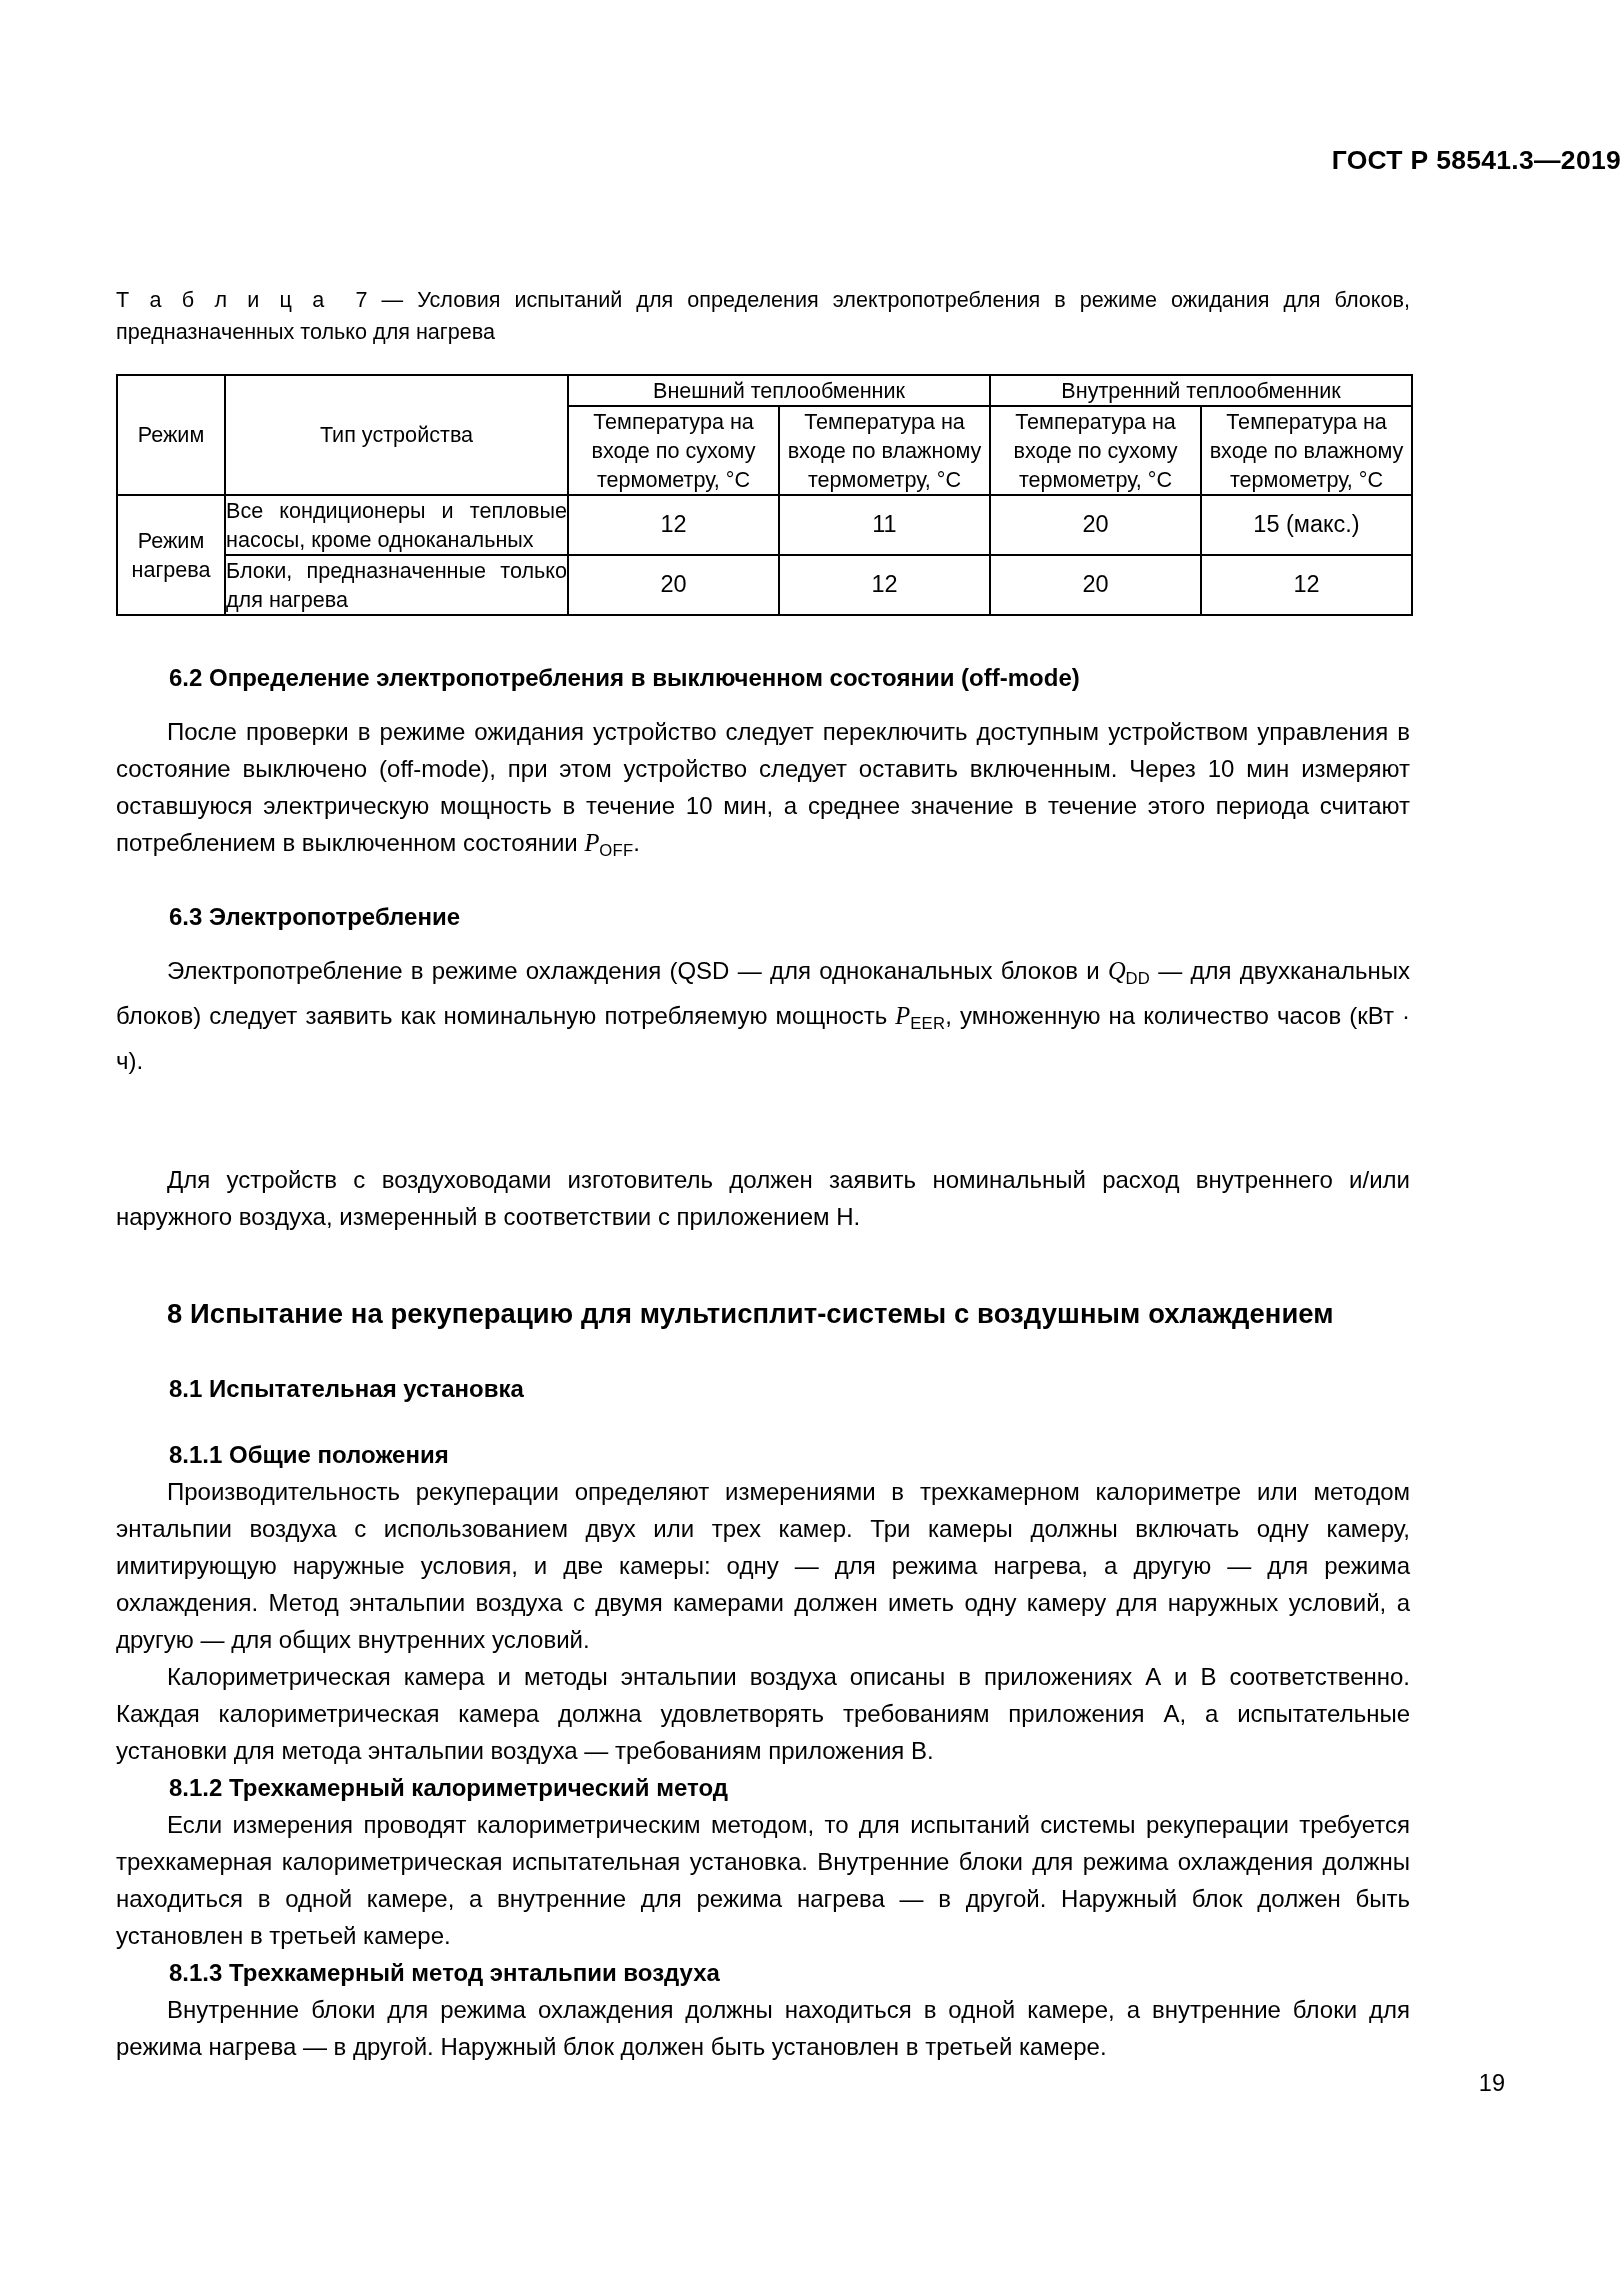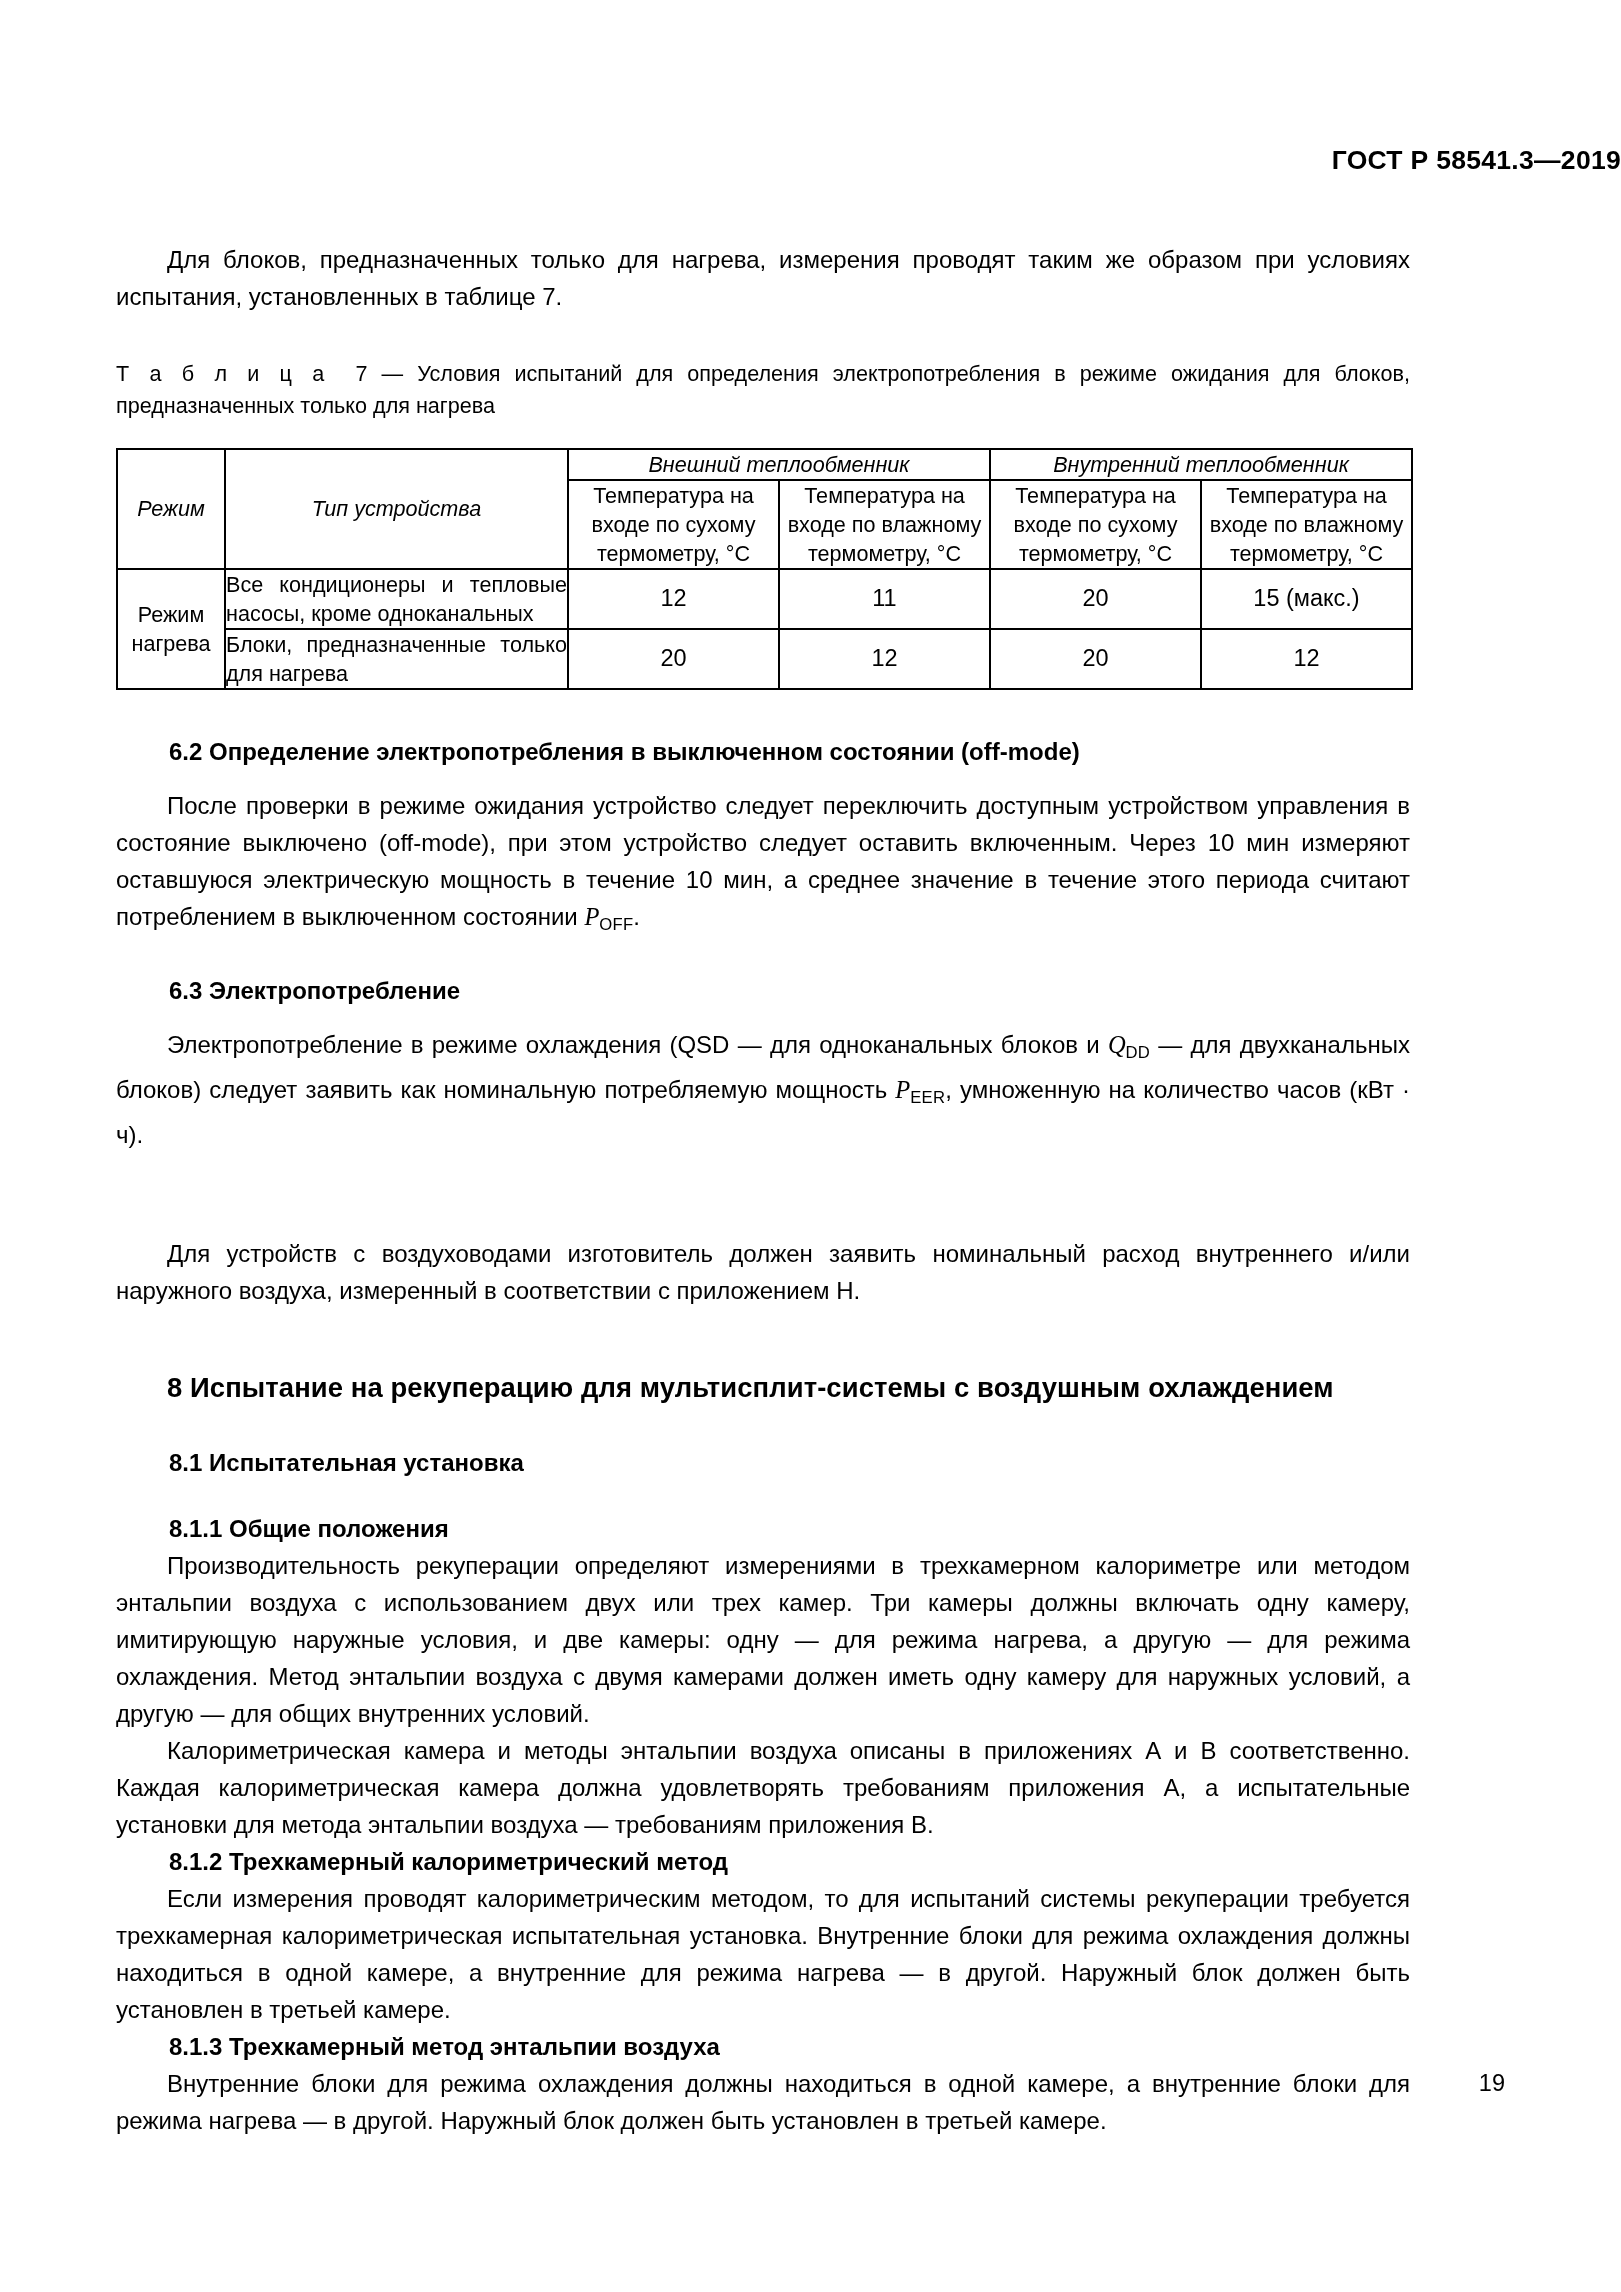--- a/index.html
+++ b/index.html
@@ -92,21 +92,21 @@
     font-size: 21.6px;
     margin: 0;
   }
   table.gost th, table.gost td {
     border: 2px solid #000000;
     padding: 0;
     vertical-align: middle;
     font-weight: normal;
     line-height: 29px;
   }
-  table.gost .outer-top { border-top-width: 2.9px; font-style: italic; }
+  table.gost .outer-top { border-top-width: 2.9px; }
   .c-just {
     text-align: justify;
     text-align-last: left;
     padding: 9.8px 13.7px 9.8px 15.7px;
   }
   .hdr-group { text-align: center; padding: 9.8px 5.9px; }
   .hdr-sub { text-align: center; padding: 9.8px 5.9px 11.8px; }
   .num-cell { text-align: center; font-size: 23.5px; }
   .mode-cell { text-align: center; padding: 5.9px 7.8px; line-height: 35px; }
 
@@ -127,21 +127,20 @@
 </style>
 </head>
 <body>
 
 <div class="page">
 
   <div class="doc-header">ГОСТ Р 58541.3—2019</div>
 
   <div class="content" style="top:241px;">
 
-    <p class="para indent">Для блоков, предназначенных только для нагрева, измерения проводят таким же образом при условиях испытания, установленных в таблице 7.</p>
 
     <div class="gap-44"></div>
 
     <p class="tbl-caption"><span class="sp-caption">Т а б л и ц а</span>&nbsp;&nbsp;<span>7</span>&nbsp;<span>—</span>&nbsp;<span>Условия испытаний для определения электропотребления в режиме ожидания для блоков, предназначенных только для нагрева</span></p>
 
     <div class="gap-26"></div>
 
     <table class="gost">
       <colgroup>
         <col style="width:108px">

